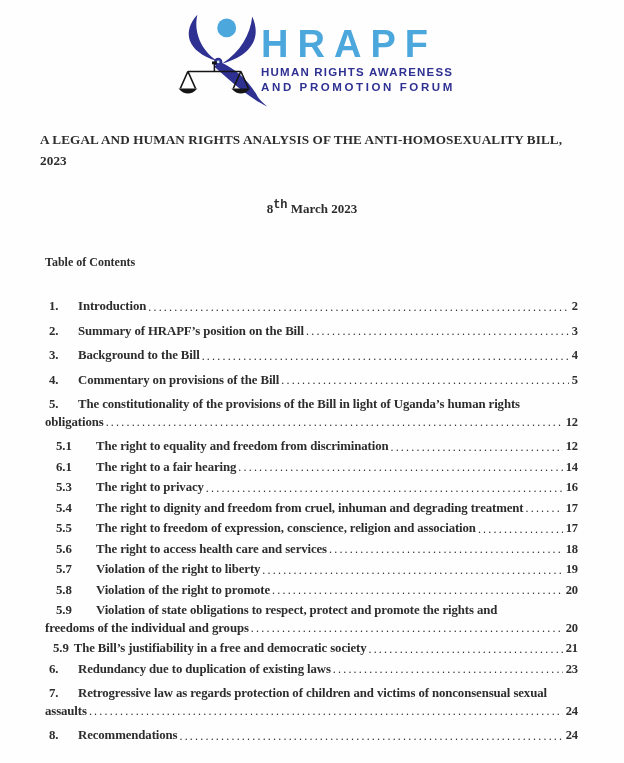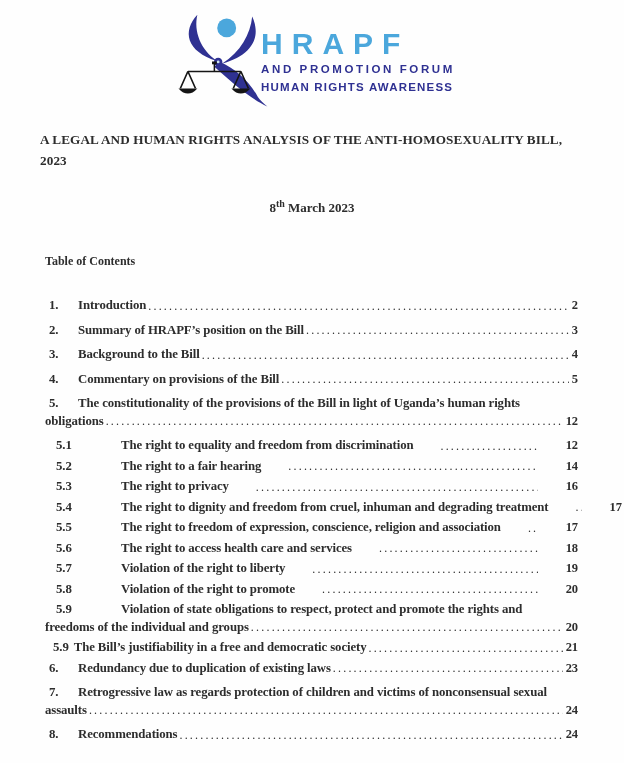--- a/index.html
+++ b/index.html
@@ -23,21 +23,21 @@
     padding-top: 11px;
     height: 110px;
   }
   .logo-icon { flex: none; }
   .logo-text {
     margin-top: 15px;
     margin-left: -12px;
     font-family: "Liberation Sans", "DejaVu Sans", sans-serif;
   }
   .logo-acronym {
-    font-size: 30px;
+    font-size: 38px;
     font-weight: 800;
     color: #4BA7DC;
     letter-spacing: 9px;
     line-height: 36px;
     white-space: nowrap;
   }
   .tag {
     font-weight: 700;
     color: #2F3192;
     font-size: 11.5px;
@@ -54,42 +54,42 @@
     font-size: 13.2px;
     line-height: 21px;
     letter-spacing: 0.1px;
   }
   .doc-date {
     margin-top: 27px;
     text-align: center;
     font-weight: 700;
     font-size: 13px;
   }
-  .doc-date sup { font-size: 10px; }
+  .doc-date sup { font-size: 12px; font-family: Liberation Mono, monospace; }
 
   
   .toc-heading {
     margin: 38px 46px 0 45px;
     font-weight: 700;
     font-size: 12px;
   }
   .toc { margin: 28px 46px 0 45px; }
   .toc-entry { margin-bottom: 7px; }
   .toc-entry.e-l2, .toc-entry.e-l2b { margin-bottom: 3px; }
   .toc-row {
     display: flex;
     align-items: baseline;
     line-height: 17.5px;
     font-size: 12.8px;
     font-weight: 700;
     letter-spacing: -0.1px;
     cursor: pointer;
   }
   .e-l1 .toc-row.first { padding-left: 4px; }
-  .e-l2 .toc-row.first { padding-left: 11px; gap: 25px; }
+  .e-l2 .toc-row.first { padding-left: 11px; }
   .e-l2b .toc-row.first { padding-left: 8px; }
   .num { flex: none; }
   .e-l1 .num { width: 29px; }
   .e-l2 .num { width: 40px; }
   .e-l2b .num { width: auto; margin-right: 5px; }
   .txt { white-space: nowrap; text-align: right; }
   .leader {
     flex: 1 1 auto;
     min-width: 6px;
     align-self: stretch;
@@ -136,22 +136,22 @@
         <path d="M20,61 L76,61"></path>
         <path d="M20,61 L12,79 M20,61 L28,79"></path>
         <path d="M76,61 L68,79 M76,61 L84,79"></path>
       </g>
       <path d="M10,79 L30,79 Q20,90 10,79 Z" fill="#151515"></path>
       <path d="M66,79 L86,79 Q76,90 66,79 Z" fill="#151515"></path>
       <rect x="45.5" y="50.5" width="5" height="3" fill="#151515"></rect>
     </svg>
     <div class="logo-text">
       <div class="logo-acronym">HRAPF</div>
+      <div class="tag tag1">HUMAN RIGHTS AWARENESS</div>
       <div class="tag tag2">AND PROMOTION FORUM</div>
-      <div class="tag tag1">HUMAN RIGHTS AWARENESS</div>
     </div>
   </div>
 
   <div class="doc-title">
     <div>A LEGAL AND HUMAN RIGHTS ANALYSIS OF THE ANTI-HOMOSEXUALITY BILL,</div>
     <div>2023</div>
   </div>
 
   <div class="doc-date"><span>8</span><sup>th</sup><span> March 2023</span></div>
 
@@ -204,21 +204,21 @@
       <div class="toc-entry e-l2">
         <div class="toc-row first">
           <span class="num">5.1</span>
           <span class="txt">The right to equality and freedom from discrimination</span>
           <span class="leader"></span>
           <span class="page-num">12</span>
         </div>
       </div>
       <div class="toc-entry e-l2">
         <div class="toc-row first">
-          <span class="num">5.2</span>
+          <span class="num">6.1</span>
           <span class="txt">The right to a fair hearing</span>
           <span class="leader"></span>
           <span class="page-num">14</span>
         </div>
       </div>
       <div class="toc-entry e-l2">
         <div class="toc-row first">
           <span class="num">5.3</span>
           <span class="txt">The right to privacy</span>
           <span class="leader"></span>

